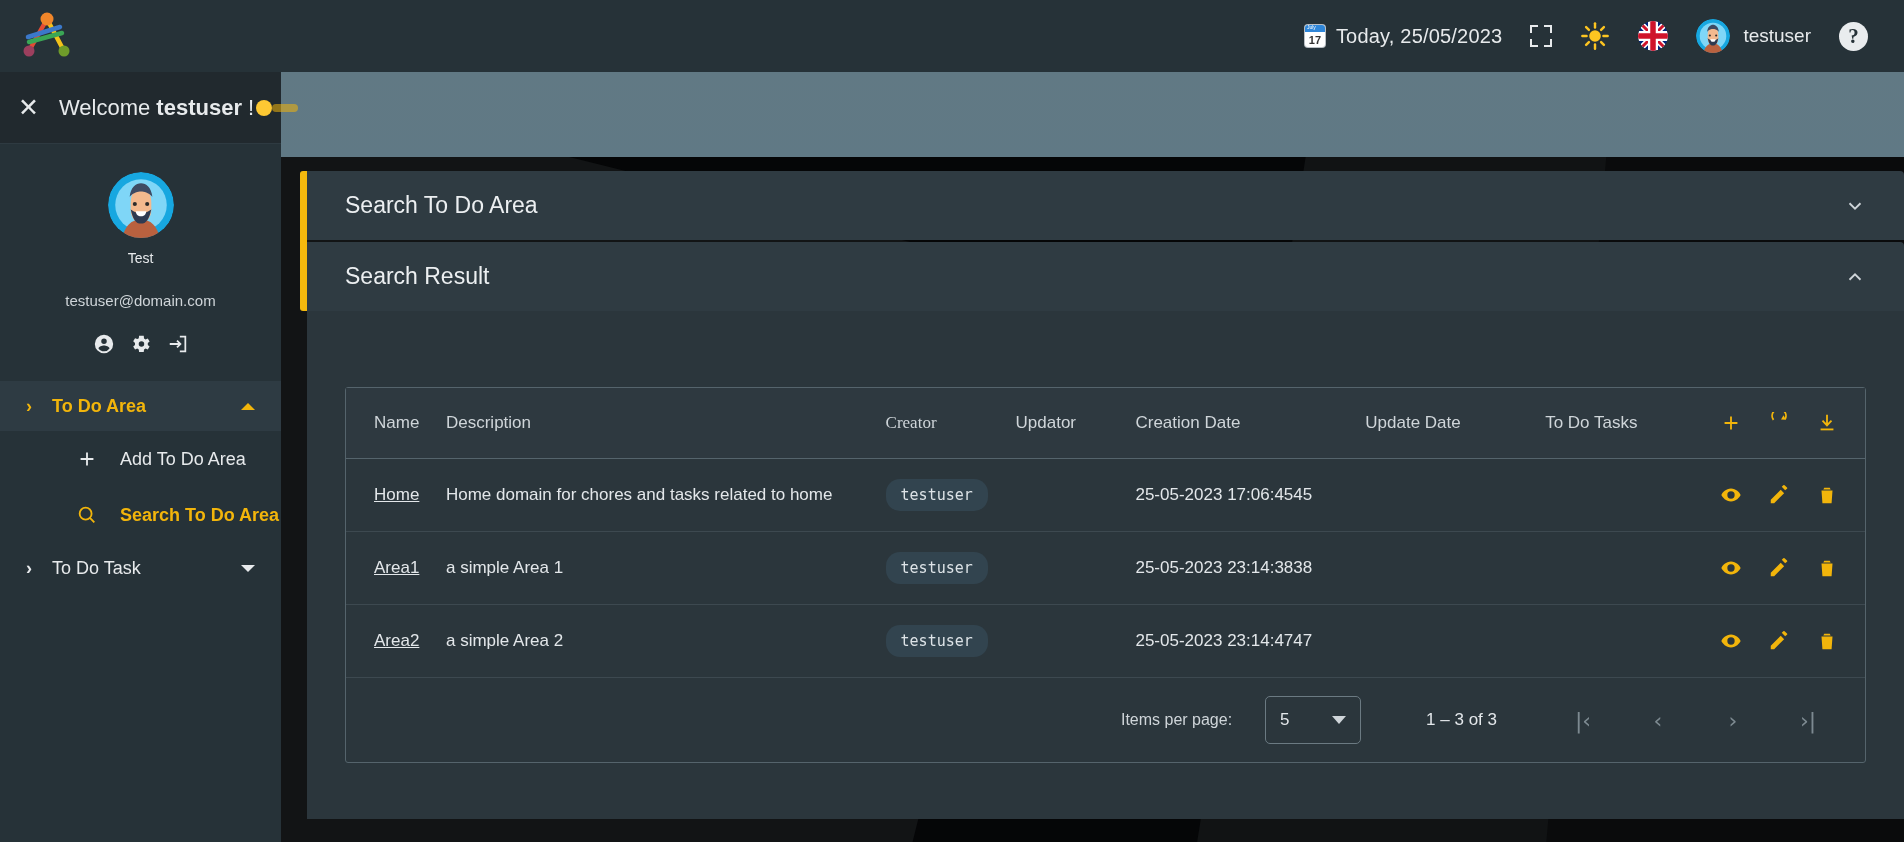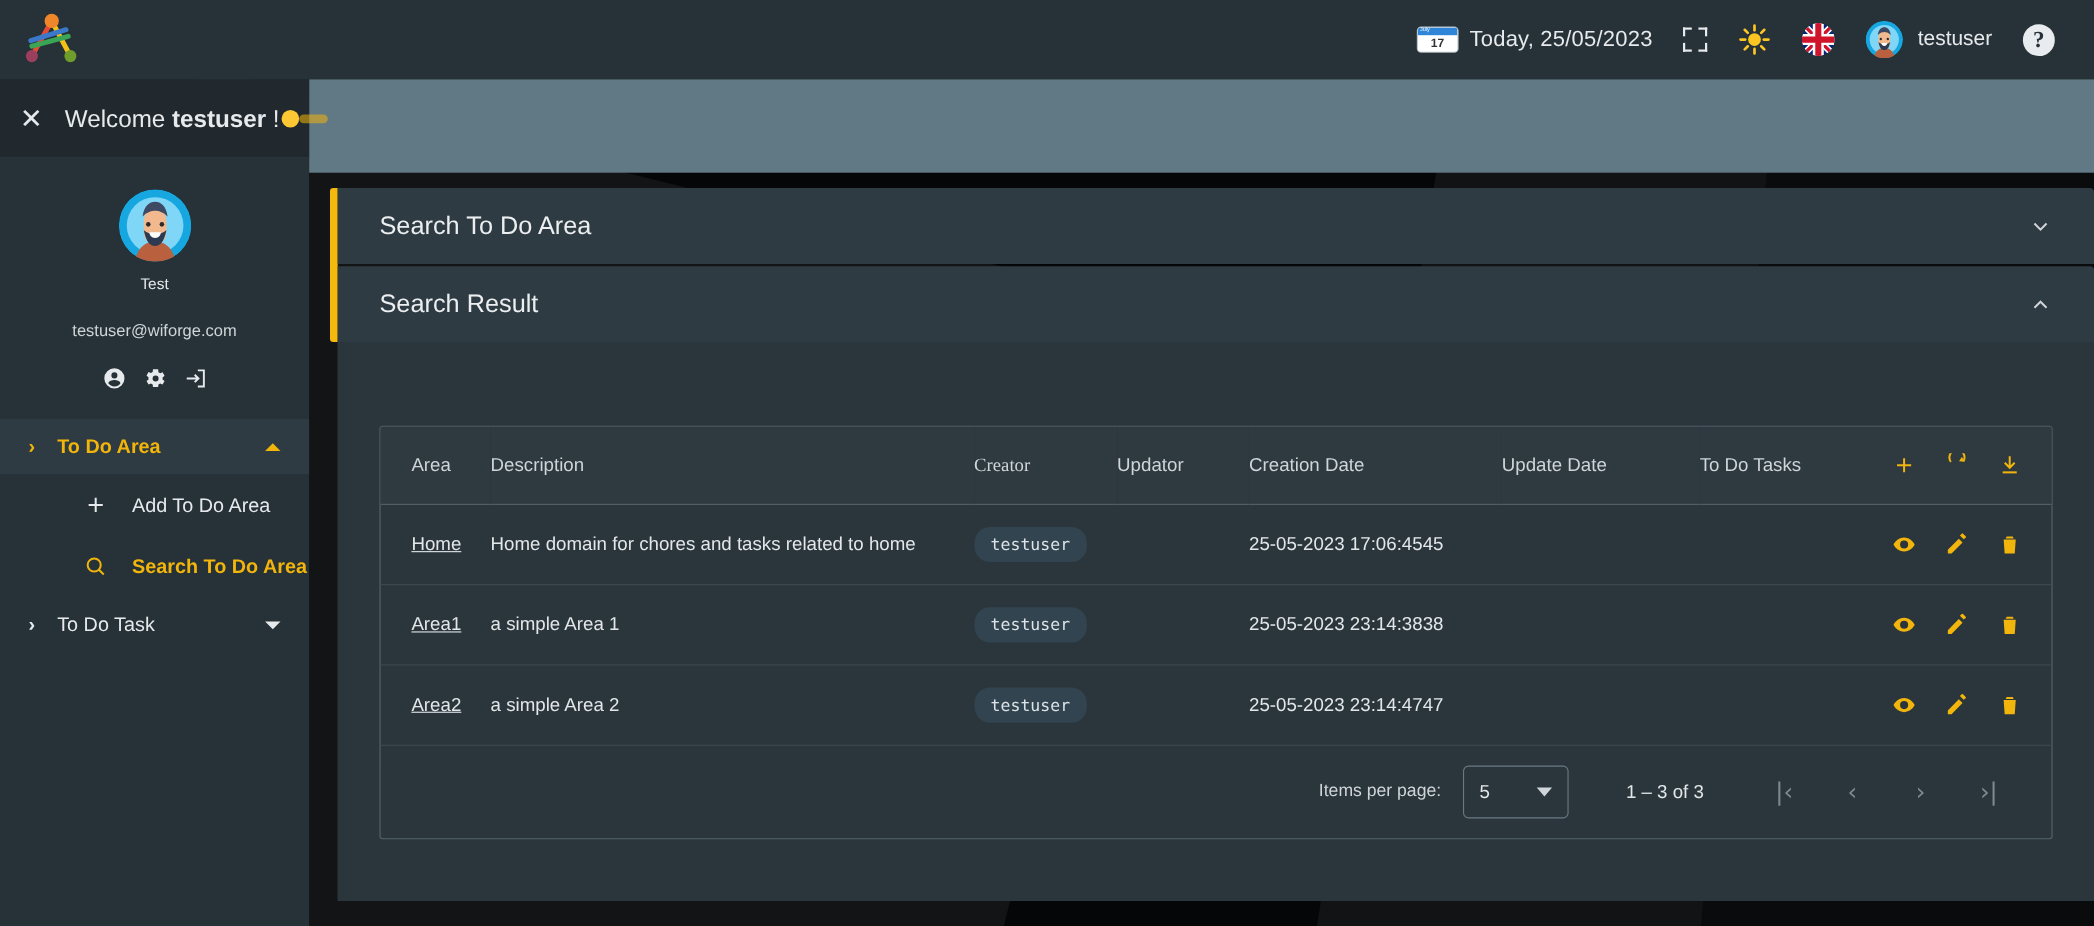--- a/index.html
+++ b/index.html
@@ -29,21 +29,21 @@
   
   .topbar {
     position: absolute; left: 0; top: 0; width: 1904px; height: 72px;
     background: #263238; display: flex; align-items: center; z-index: 40;
   }
   .logo-wrap { width: 96px; height: 72px; display: flex; align-items: center; justify-content: center; }
   .topbar-spacer { flex: 1; }
   .topbar-right { display: flex; align-items: center; gap: 0px; padding-right: 22px; }
   .tb-item { display: flex; align-items: center; height: 72px; padding: 0 14px; cursor: pointer; }
   .tb-date { color: #e7eaec; font-size: 20px; letter-spacing: .2px; }
-  .cal-ico { width: 36px; height: 22px; margin-right: 11px; border-radius: 3px; background: #fff;
+  .cal-ico { width: 20px; height: 22px; margin-right: 11px; border-radius: 3px; background: #fff;
              position: relative; overflow: hidden; box-shadow: 0 0 0 1px #b9bfc4; }
   .cal-ico .top { position: absolute; left: 0; right: 0; top: 0; height: 7px; background: #2f86d8; }
   .cal-ico .top::after { content: "July"; position: absolute; left: 2px; top: -1px; font-size: 5px; color: #fff; }
   .cal-ico .num { position: absolute; left: 0; right: 0; top: 7px; bottom: 0; display: flex;
                   align-items: center; justify-content: center; font-size: 11px; font-weight: bold; color: #333; }
   .fs-ico { width: 22px; height: 22px; position: relative; }
   .fs-ico i { position: absolute; width: 8px; height: 8px; border: 2.4px solid #e7eaec; }
   .fs-ico .a { left: 0; top: 0; border-right: 0; border-bottom: 0; }
   .fs-ico .b { right: 0; top: 0; border-left: 0; border-bottom: 0; }
   .fs-ico .c { left: 0; bottom: 0; border-right: 0; border-top: 0; }
@@ -138,21 +138,21 @@
   .col-act { width: 145px; }
   .chip {
     display: inline-block; background: #32444f; color: #dde3e7; border-radius: 14px;
     padding: 7px 15px; font-size: 15px; font-family: "DejaVu Sans Mono", monospace;
   }
   .hdr-actions { display: flex; gap: 26px; align-items: center; }
   .hdr-actions .ha { width: 22px; height: 22px; cursor: pointer; }
   .row-actions { display: flex; gap: 26px; align-items: center; }
   .row-actions .ra { width: 22px; height: 22px; cursor: pointer; }
 
-  .paginator { display: flex; align-items: center; justify-content: flex-end; padding: 18px 28px; gap: 4px; }
+  .paginator { display: flex; align-items: center; justify-content: flex-end; padding: 18px 28px; gap: 17px; }
   .pg-label { color: #cfd5d9; font-size: 16px; margin-right: 16px; }
   .pg-select {
     width: 96px; height: 48px; border: 1px solid #6b7a82; border-radius: 5px;
     display: flex; align-items: center; padding: 0 14px; color: #e3e7ea; font-size: 17px; cursor: pointer;
   }
   .pg-select .cd { margin-left: auto; width: 0; height: 0;
                    border-left: 7px solid transparent; border-right: 7px solid transparent; border-top: 8px solid #cfd5d9; }
   .pg-range { color: #e3e7ea; font-size: 17px; margin: 0 40px 0 48px; }
   .pg-btn { width: 58px; text-align: center; color: #7d8a91; font-size: 22px; cursor: pointer;
             font-family: "DejaVu Sans", sans-serif; }
@@ -275,21 +275,21 @@
           <path d="M14 64c2-12 9-18 18-18s16 6 18 18z" fill="#b9613f"></path>
           <path d="M22 30c0-9 4-15 10-15s10 6 10 15v6c0 8-4 13-10 13s-10-5-10-13z" fill="#f3b98e"></path>
           <path d="M21 24c1-9 6-13 11-13s10 4 11 13c-4-4-8-5-11-5s-7 1-11 5z" fill="#3e4a63"></path>
           <path d="M22 36c2 10 5 14 10 14s8-4 10-14c0 0-4 4-10 4s-10-4-10-4z" fill="#2e3a51"></path>
           <circle cx="26" cy="31" r="2" fill="#2b2b2b"></circle>
             <circle cx="38" cy="31" r="2" fill="#2b2b2b"></circle>
           <path d="M27 38h10c0 3-2 5-5 5s-5-2-5-5z" fill="#fff"></path>
         </svg>
       </div>
       <div class="pname">Test</div>
-      <div class="pmail">testuser@wiforge.com</div>
+      <div class="pmail">testuser@domain.com</div>
       <div class="picons">
         <span class="pi">
           <svg viewBox="0 0 24 24" width="22" height="22">
               <path fill="#e7eaec" d="M12 2a10 10 0 100 20 10 10 0 000-20zm0 4a3 3 0 110 6 3 3 0 010-6zm0 14c-2.5 0-4.7-1.3-6-3.2.1-2 4-3.1 6-3.1s5.9 1.1 6 3.1A7.2 7.2 0 0112 20z"></path>
             </svg>
         </span>
         <span class="pi">
           <svg viewBox="0 0 24 24" width="22" height="22">
               <path fill="#e7eaec" d="M19.4 13a7.7 7.7 0 000-2l2-1.6-2-3.4-2.4 1a7.6 7.6 0 00-1.7-1L15 3H9.9l-.3 2.6a7.6 7.6 0 00-1.7 1l-2.4-1-2 3.4L5.5 11a7.7 7.7 0 000 2l-2 1.6 2 3.4 2.4-1c.5.4 1.1.8 1.7 1l.3 2.6H15l.3-2.6c.6-.2 1.2-.6 1.7-1l2.4 1 2-3.4zM12.5 15a3 3 0 110-6 3 3 0 010 6z"></path>
             </svg>
@@ -365,21 +365,21 @@
           </span>
         </div>
 
         <div class="panel-body">
 
 
           <div class="table-card">
             <table>
               <thead>
                 <tr>
-                  <th class="col-name">Area</th>
+                  <th class="col-name">Name</th>
                   <th class="col-desc">Description</th>
                   <th class="col-creator">Creator</th>
                   <th class="col-updator">Updator</th>
                   <th class="col-cdate">Creation Date</th>
                   <th class="col-udate">Update Date</th>
                   <th class="col-tasks">To Do Tasks</th>
                   <th class="col-act">
                     <span class="hdr-actions">
                       <span class="ha">
                         <svg viewBox="0 0 24 24" width="22" height="22">

